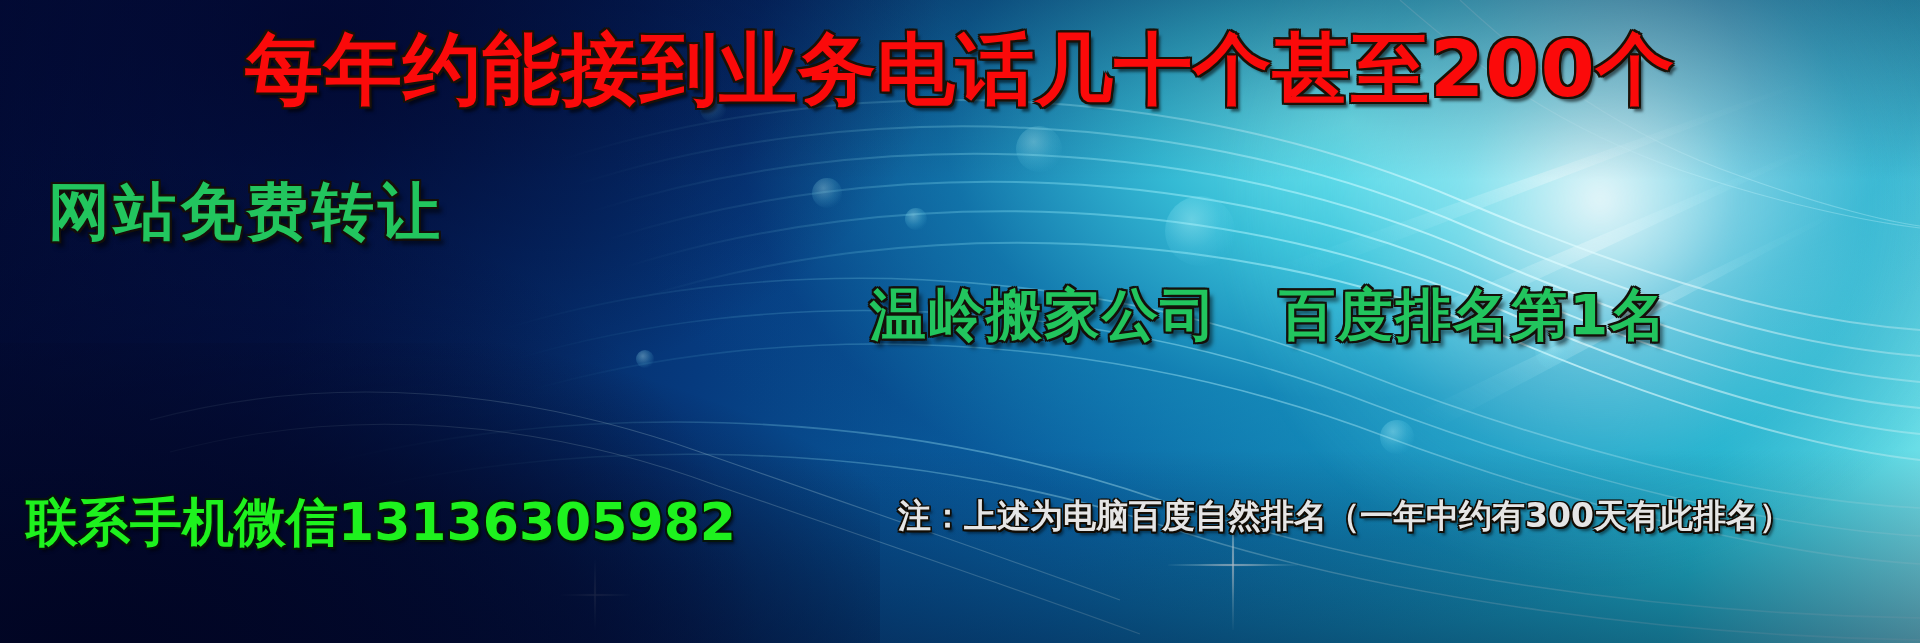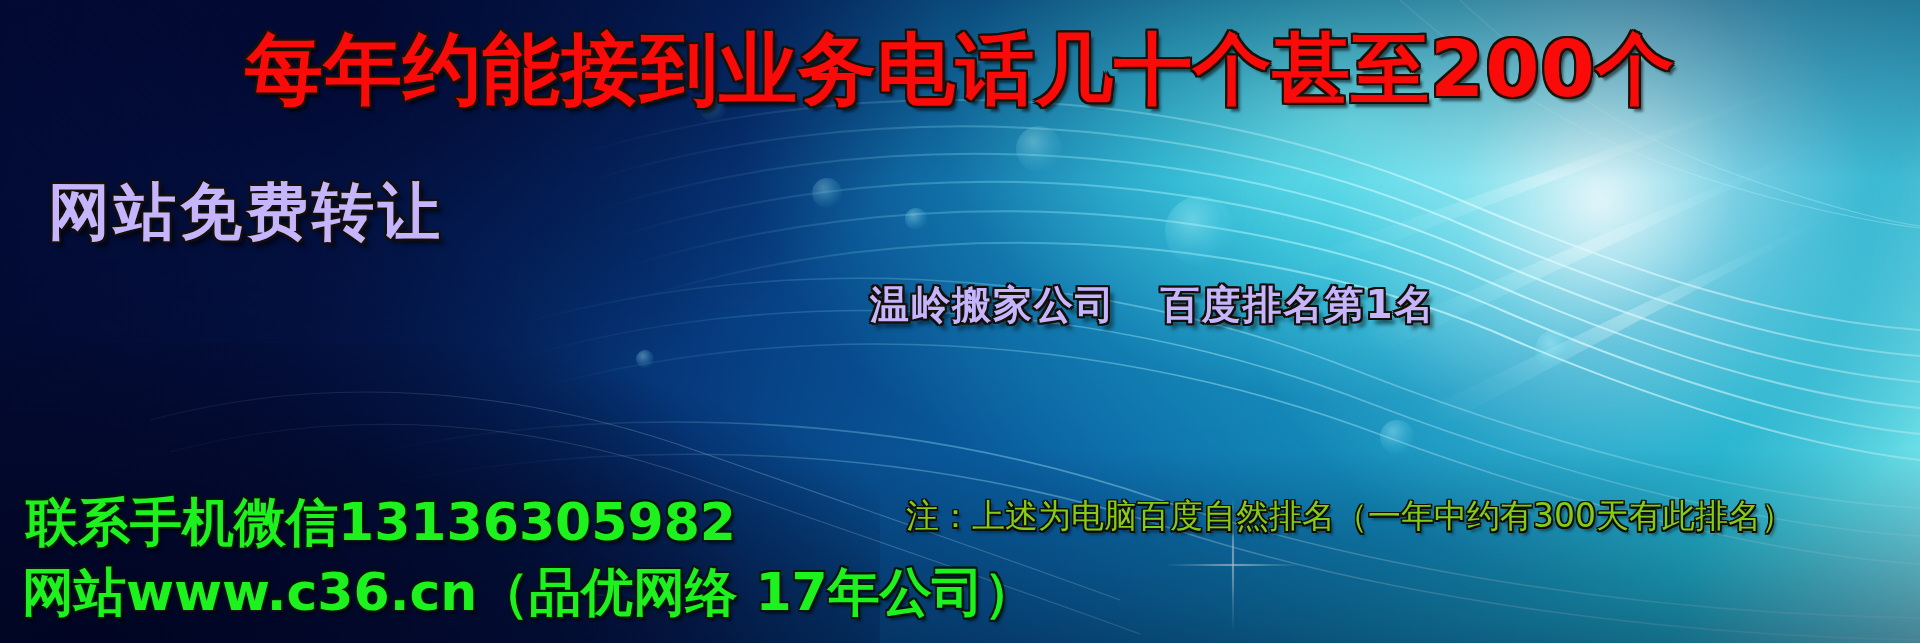--- a/index.html
+++ b/index.html
@@ -83,57 +83,56 @@
     font-weight: 700;
     letter-spacing: 1px;
     color: #fb0a0a;
     text-shadow:
       2px 0 0 #1a1208, -2px 0 0 #1a1208, 0 2px 0 #1a1208, 0 -2px 0 #1a1208,
       2px 2px 0 #1a1208, -2px 2px 0 #1a1208, 2px -2px 0 #1a1208, -2px -2px 0 #1a1208,
       4px 5px 3px rgba(0,0,0,0.55);
   }
 
   .yellow-big {
-    color: #c4b5fd;
+    color: #22c55e;
     font-weight: 700;
     text-shadow:
       2px 0 0 #15100a, -2px 0 0 #15100a, 0 2px 0 #15100a, 0 -2px 0 #15100a,
       2px 2px 0 #15100a, -2px 2px 0 #15100a, 2px -2px 0 #15100a, -2px -2px 0 #15100a,
       5px 6px 4px rgba(0,0,0,0.55);
     text-align: center;
   }
 
   .left-line1 { left: 48px; top: 170px; font-size: 62px; letter-spacing: 4px; }
   .left-line2 { left: 48px; top: 268px; font-size: 62px; letter-spacing: 2px; }
 
   .right-line1 { left: 870px; top: 180px; font-size: 60px; letter-spacing: 2px; }
-  .right-line2 { left: 870px; top: 278px; font-size: 39px; letter-spacing: 2px; }
+  .right-line2 { left: 870px; top: 278px; font-size: 56px; letter-spacing: 2px; }
 
   .green-line {
     color: #1ef21e;
     font-weight: 700;
     font-size: 52px;
     text-shadow:
       1.6px 0 0 #06150a, -1.6px 0 0 #06150a, 0 1.6px 0 #06150a, 0 -1.6px 0 #06150a,
       1.6px 1.6px 0 #06150a, -1.6px 1.6px 0 #06150a, 1.6px -1.6px 0 #06150a, -1.6px -1.6px 0 #06150a,
       3px 4px 3px rgba(0,0,0,0.5);
   }
   .contact-phone { left: 26px; top: 488px; }
   .contact-site  { left: 22px; top: 558px; }
 
   .note-line {
-    color: #84cc16;
-    font-weight: 400;
+    color: #e5e5e5;
+    font-weight: 700;
     font-size: 33px;
     letter-spacing: 0px;
     text-shadow:
       1.5px 0 0 #120d05, -1.5px 0 0 #120d05, 0 1.5px 0 #120d05, 0 -1.5px 0 #120d05,
       1.5px 1.5px 0 #120d05, -1.5px 1.5px 0 #120d05, 1.5px -1.5px 0 #120d05, -1.5px -1.5px 0 #120d05,
       3px 4px 3px rgba(0,0,0,0.5);
-    margin-left: 8px;
   }
   .note-1 { left: 898px; top: 494px; }
   .note-2 { left: 898px; top: 562px; }
 </style>
 </head>
 <body>
 
 <div id="banner">
 
   <div class="bg-base"></div>
@@ -207,17 +206,16 @@
 
   <div class="layer yellow-big left-line1">网站免费转让</div>
 
   <div class="layer right-line2">
     <span class="yellow-big">温岭搬家公司</span>
     <span class="yellow-big">&nbsp;</span>
     <span class="yellow-big">百度排名第1名</span>
   </div>
 
   <div class="layer green-line contact-phone">联系手机微信13136305982</div>
-  <div class="layer green-line contact-site">网站www.c36.cn（品优网络 17年公司）</div>
 
   <div class="layer note-line note-1">注：上述为电脑百度自然排名（一年中约有300天有此排名）</div>
 
 </div>
 
 </body></html>

